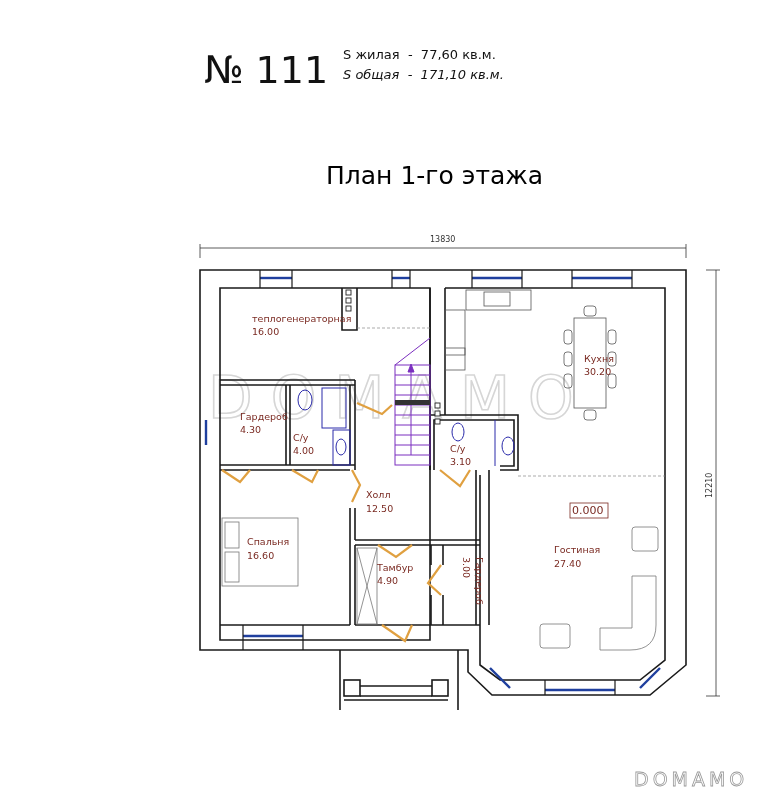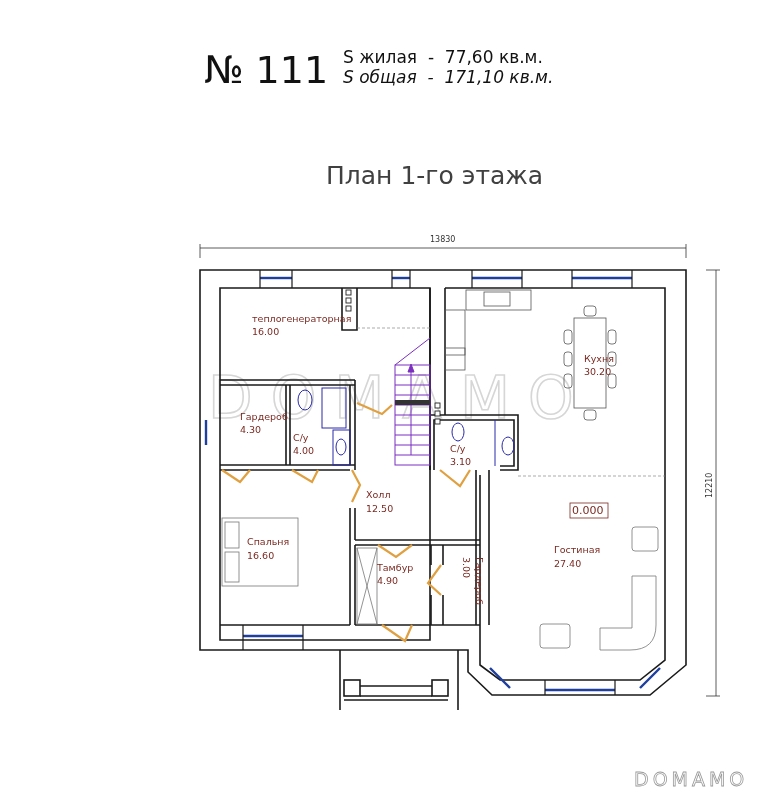--- a/index.html
+++ b/index.html
@@ -1,22 +1,22 @@
 <!DOCTYPE html>
 <html><head>
 <meta charset="utf-8">
 <style>
   html,body{margin:0;padding:0;background:#fff;}
   body{width:779px;height:800px;position:relative;overflow:hidden;font-family:"DejaVu Sans",sans-serif;}
   .header{position:absolute;left:0;top:0;width:779px;height:120px;}
   .num{position:absolute;left:204px;top:48px;font-size:38px;color:#111;letter-spacing:0px;}
-  .area{position:absolute;left:343px;font-size:17px;color:#111;white-space:pre;}
+  .area{position:absolute;left:343px;font-size:13px;color:#111;white-space:pre;}
   .area1{top:47px;}
   .area2{top:67px;font-style:italic;}
-  .plan-title{position:absolute;left:326px;top:161px;font-size:25px;color:#404040;}
+  .plan-title{position:absolute;left:326px;top:161px;font-size:25px;color:#000000;}
   svg.plan{position:absolute;left:0;top:0;}
   .room-label{font-family:"DejaVu Sans",sans-serif;font-size:9.5px;fill:#7a2a22;}
   .dim{font-family:"DejaVu Sans",sans-serif;font-size:8px;fill:#333;}
   .wm{font-family:"DejaVu Sans",sans-serif;font-size:58px;fill:none;stroke:#d6d6d6;stroke-width:1.6;letter-spacing:18px;}
   .wm-small{position:absolute;left:634px;top:768px;font-size:19px;color:#fff;letter-spacing:4px;
     -webkit-text-stroke:0.8px #9a9a9a;}
 </style>
 </head>
 <body>
 

